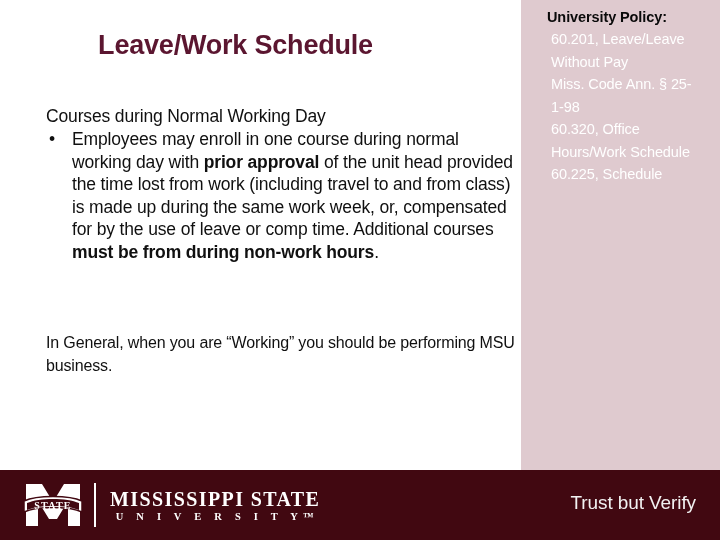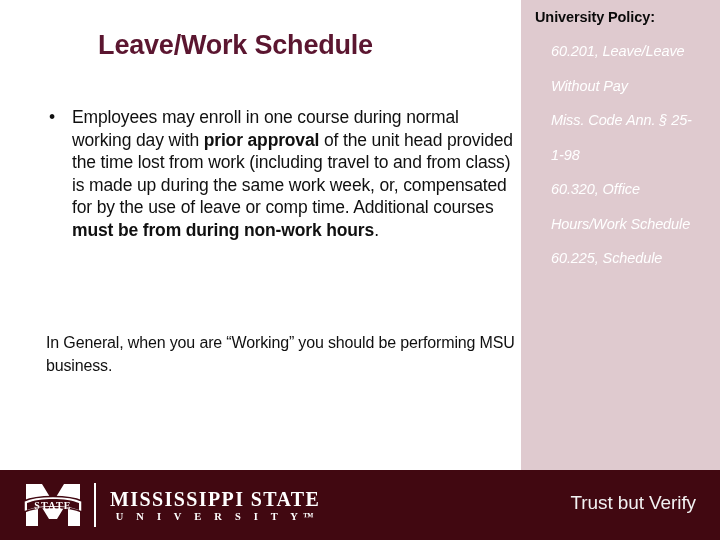--- a/index.html
+++ b/index.html
@@ -19,37 +19,36 @@
 
   
   #policy-panel {
     position: absolute;
     left: 521px;
     top: 0;
     width: 199px;
     height: 470px;
     background: #dfcacf;
     box-sizing: border-box;
-    padding: 8px 10px 0 14px;
+    padding: 8px 10px 0 26px;
   }
   #policy-heading {
     font-size: 14.5px;
     font-weight: bold;
     color: #0a0a0a;
     line-height: 18px;
     margin: 0 0 1px 0;
     letter-spacing: -0.1px;
   }
   .policy-line {
     font-size: 14.5px;
     color: #ffffff;
     line-height: 18.5px;
-    margin: 16px;
+    margin: 4px;
     letter-spacing: -0.1px;
-    font-style: italic;
   }
 
   
   #title {
     position: absolute;
     left: 0;
     top: 30px;
     width: 471px;
     text-align: center;
     font-size: 27px;
@@ -172,20 +171,21 @@
     <div class="policy-line">Miss. Code Ann. § 25-</div>
     <div class="policy-line">1-98</div>
     <div class="policy-line">60.320, Office</div>
     <div class="policy-line">Hours/Work Schedule</div>
     <div class="policy-line">60.225, Schedule</div>
   </div>
 
   <div id="title">Leave/Work Schedule</div>
 
   <div id="body-block">
+    <div id="lead-line">Courses during Normal Working Day</div>
     <div id="bullet-row">
       <div id="bullet-mark">•</div>
       <div id="bullet-text">
         <span>Employees may enroll in one course during normal working day with </span><b>prior approval</b><span> of the unit head provided the time lost from work (including travel to and from class) is made up during the same work week, or, compensated for by the use of leave or comp time. Additional courses </span><b>must be from during non-work hours</b><span>.</span>
       </div>
     </div>
   </div>
 
   <div id="general-block">In General, when you are  “Working”  you should be performing MSU business.</div>
 

